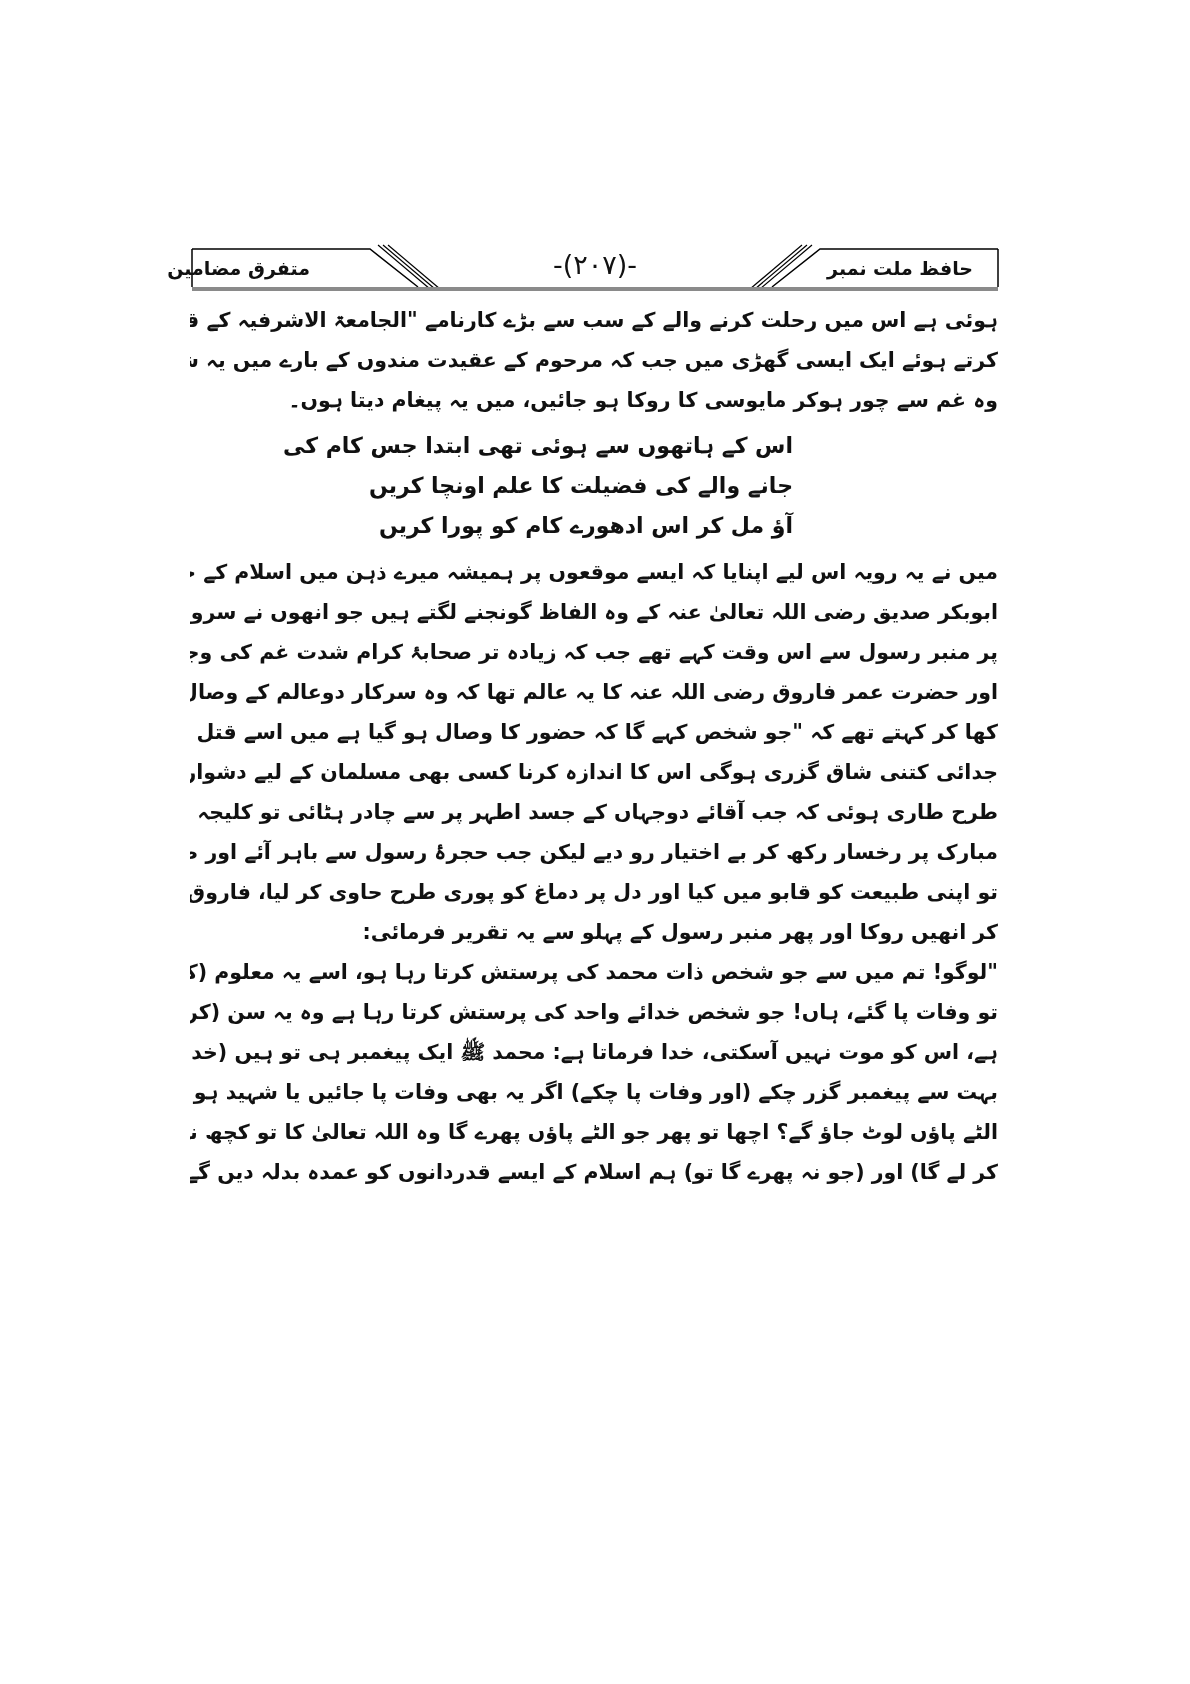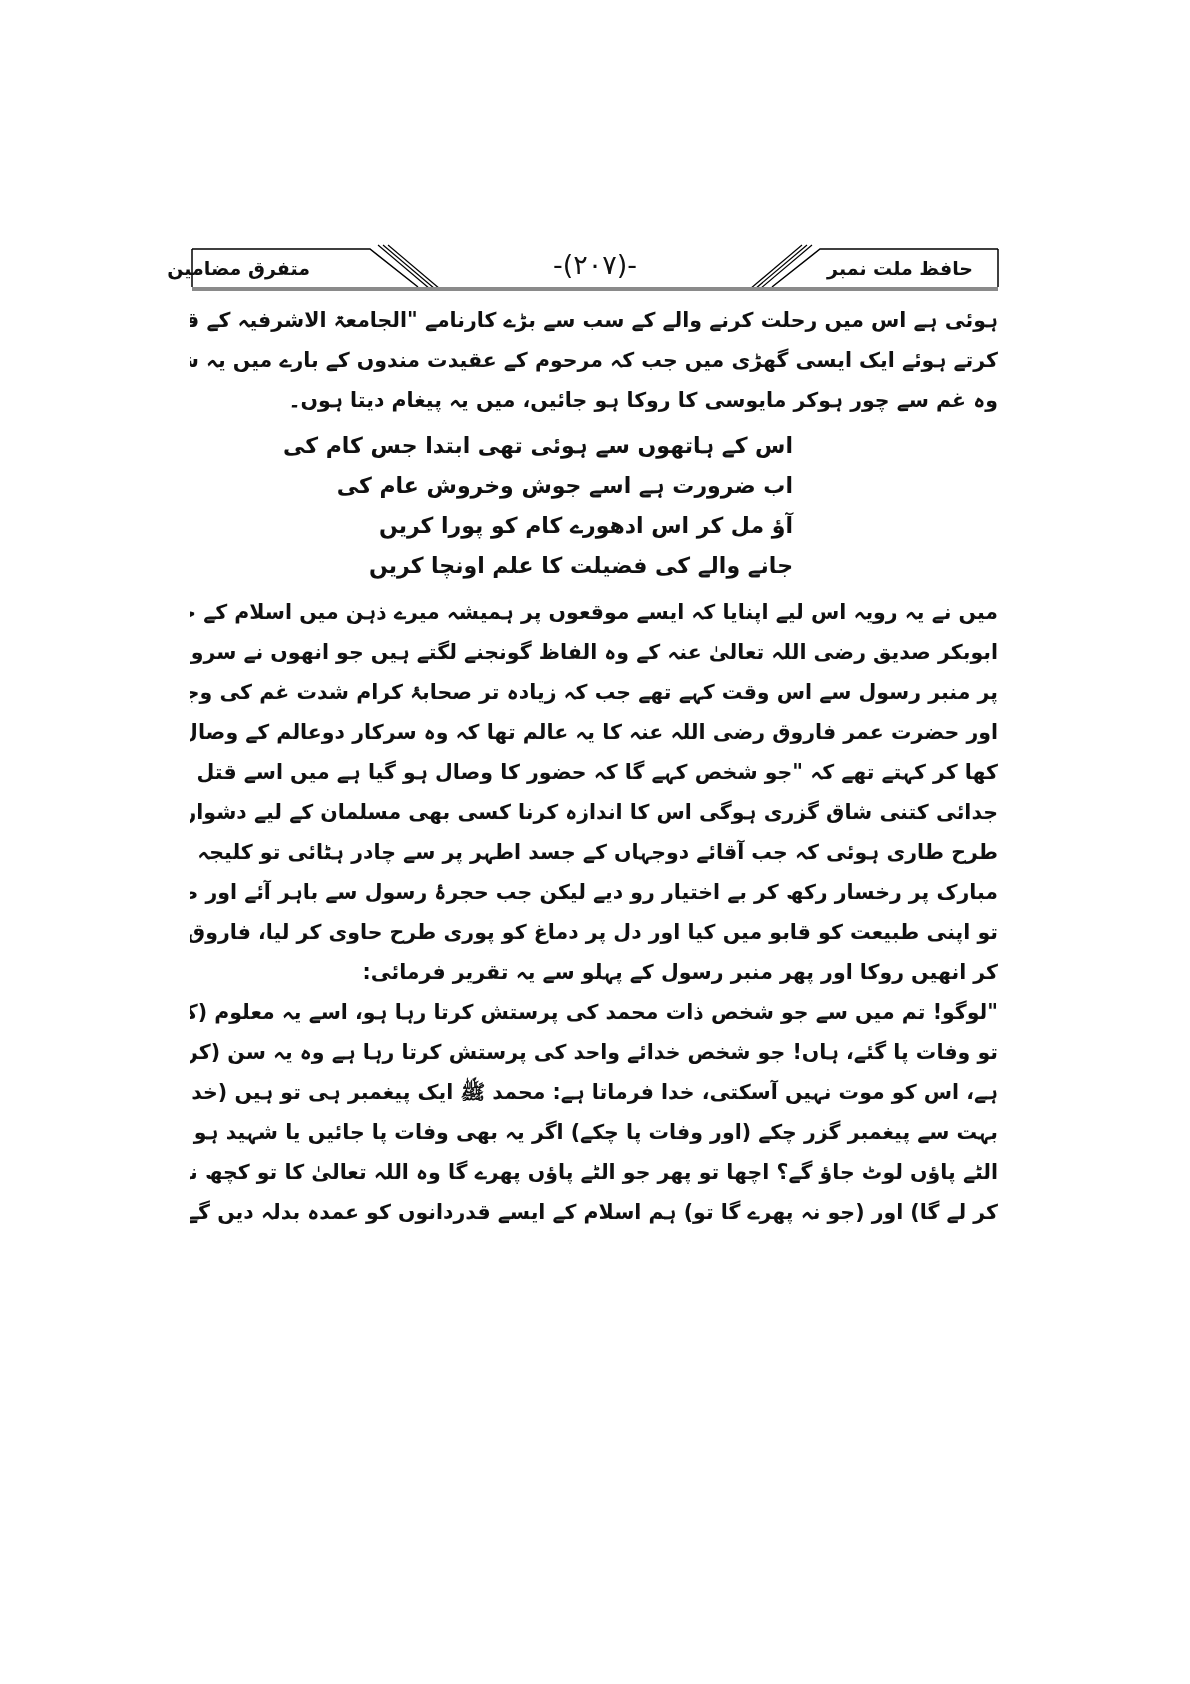--- a/index.html
+++ b/index.html
@@ -55,23 +55,22 @@
 
   <div class="body-text">
     <div>
       <div class="line">ہوئی ہے اس میں رحلت کرنے والے کے سب سے بڑے کارنامے "الجامعۃ الاشرفیہ کے قیام" کی تعریف</div>
       <div class="line">کرتے ہوئے ایک ایسی گھڑی میں جب کہ مرحوم کے عقیدت مندوں کے بارے میں یہ شبہہ ہو سکتا ہے کہ شاید</div>
       <div class="line last">وہ غم سے چور ہوکر مایوسی کا روکا ہو جائیں، میں یہ پیغام دیتا ہوں۔</div>
     </div>
 
     <div class="verse-block">
       <div class="verse">اس کے ہاتھوں سے ہوئی تھی ابتدا جس کام کی</div>
-      <div class="verse">اب ضرورت ہے اسے جوش وخروش عام کی</div>
+      <div class="verse">جانے والے کی فضیلت کا علم اونچا کریں</div>
       <div class="verse">آؤ مل کر اس ادھورے کام کو پورا کریں</div>
-      <div class="verse">جانے والے کی فضیلت کا علم اونچا کریں</div>
     </div>
 
     <div>
       <div class="line">میں نے یہ رویہ اس لیے اپنایا کہ ایسے موقعوں پر ہمیشہ میرے ذہن میں اسلام کے خلیفۂ اول حضرت</div>
       <div class="line">ابوبکر صدیق رضی اللہ تعالیٰ عنہ کے وہ الفاظ گونجنے لگتے ہیں جو انھوں نے سرور کائنات ﷺ کے پردہ فرمانے</div>
       <div class="line">پر منبر رسول سے اس وقت کہے تھے جب کہ زیادہ تر صحابۂ کرام شدت غم کی وجہ سے گویا حواس ہی گنوا بیٹھے تھے</div>
       <div class="line">اور حضرت عمر فاروق رضی اللہ عنہ کا یہ عالم تھا کہ وہ سرکار دوعالم کے وصال ہی کو تسلیم نہیں کر رہے تھے اور قسم</div>
       <div class="line">کھا کر کہتے تھے کہ "جو شخص کہے گا کہ حضور کا وصال ہو گیا ہے میں اسے قتل کر دوں گا، صدیق اکبر کو سرور کونین کی</div>
       <div class="line">جدائی کتنی شاق گزری ہوگی اس کا اندازہ کرنا کسی بھی مسلمان کے لیے دشوار نہیں، اُن پر بھی غم کی کیفیت اس</div>
       <div class="line">طرح طاری ہوئی کہ جب آقائے دوجہاں کے جسد اطہر پر سے چادر ہٹائی تو کلیجہ منھ کو آ گیا اور حضور کے رخسار</div>

